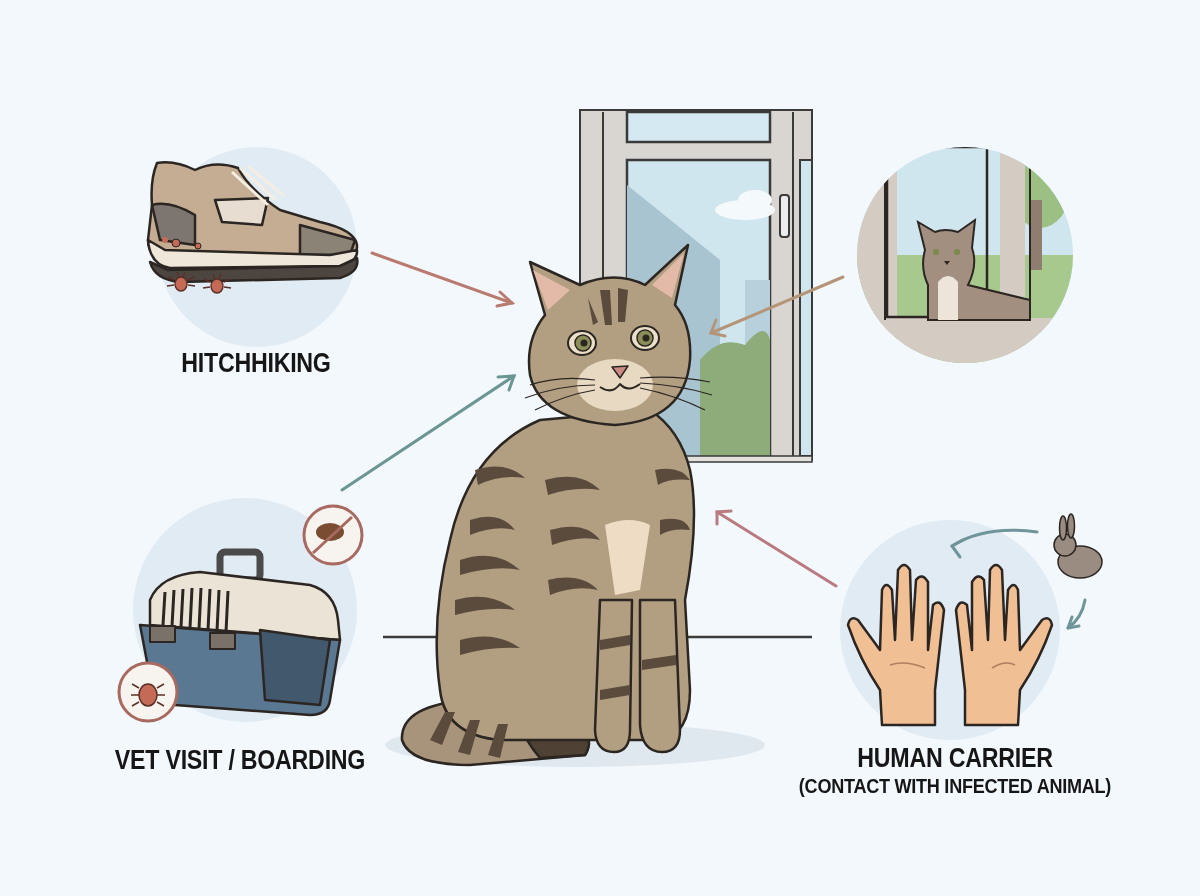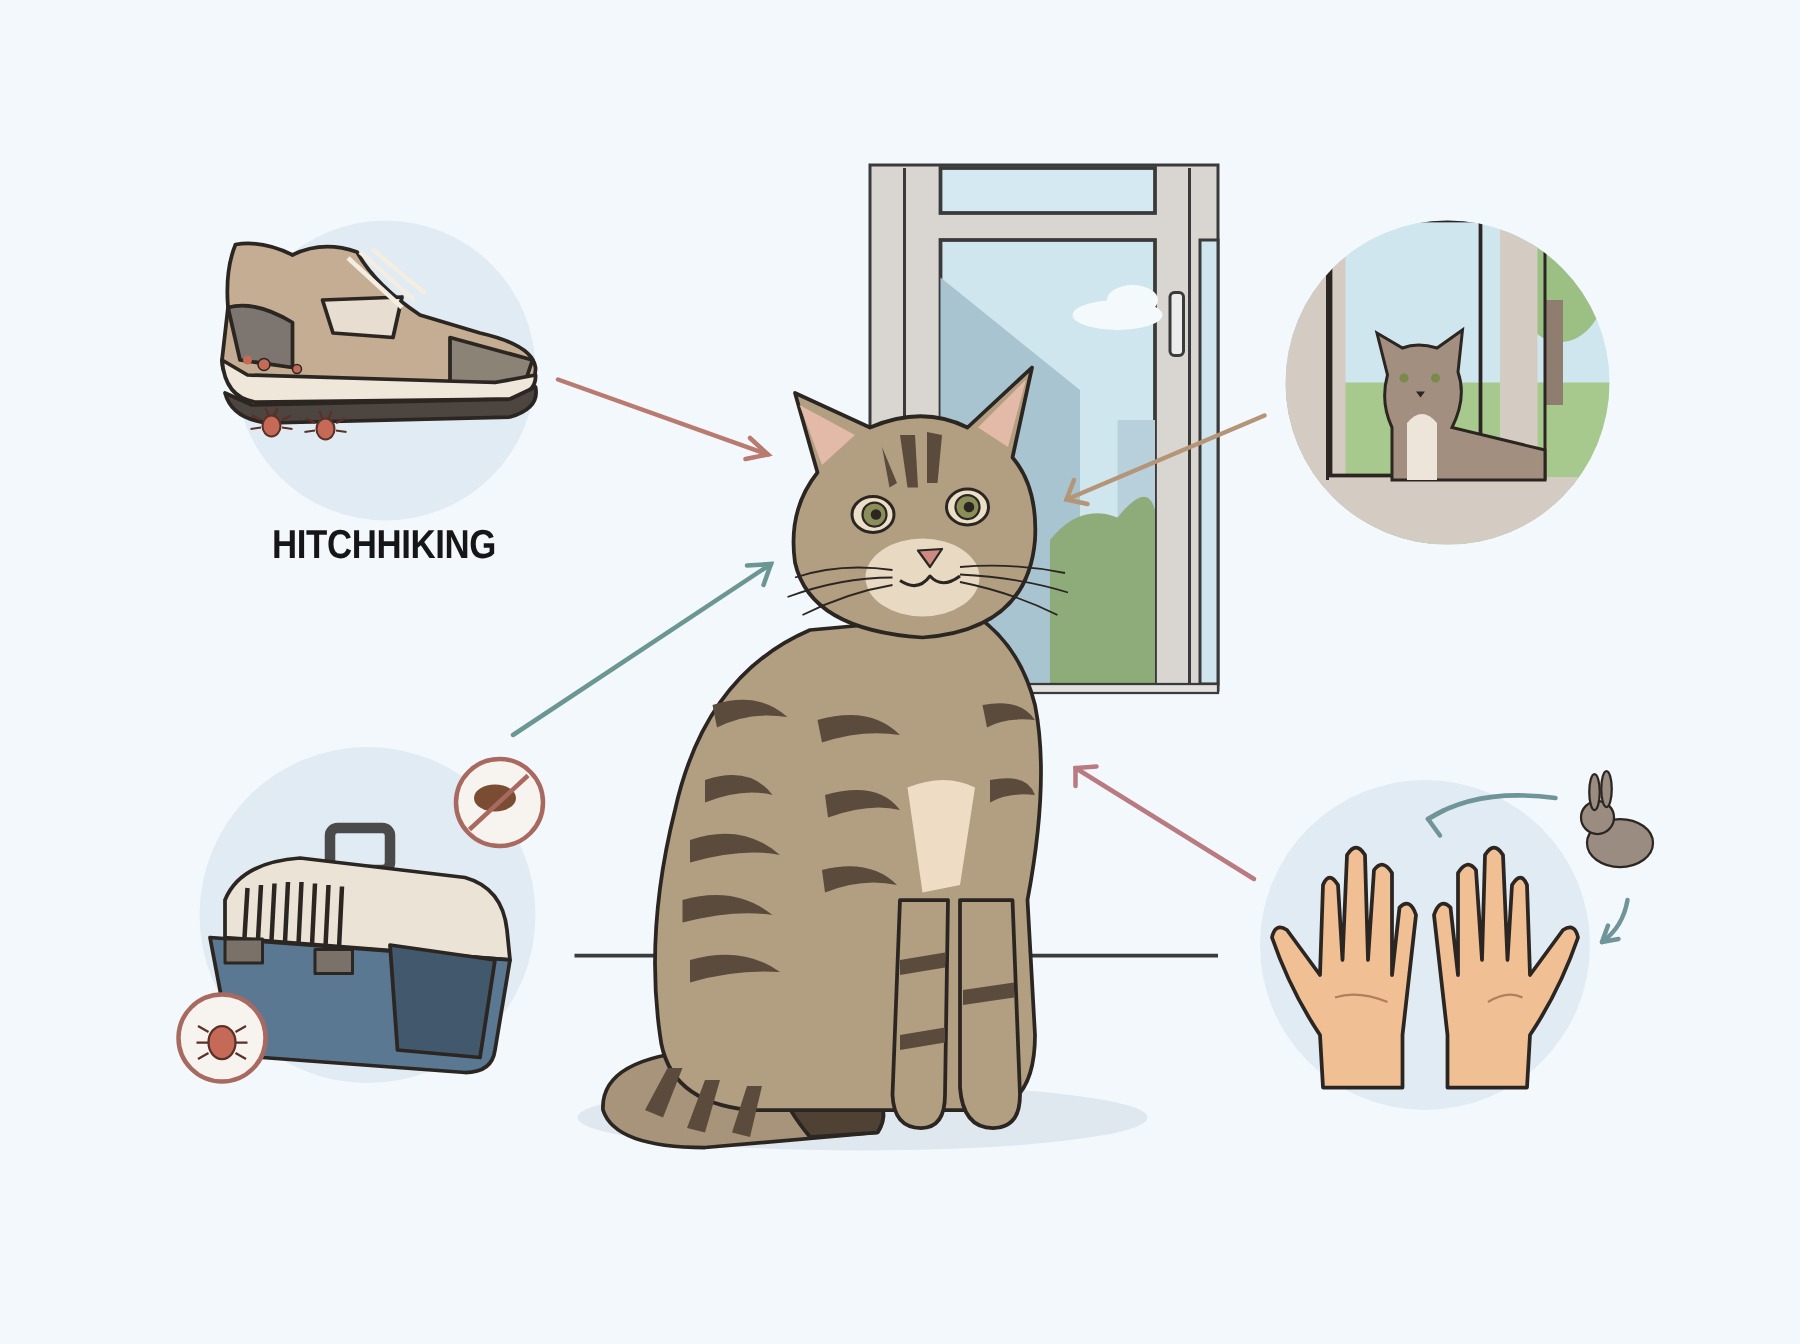--- a/index.html
+++ b/index.html
@@ -212,14 +212,21 @@
     <line x1="836" y1="586" x2="717" y2="512"></line>
     <path d="M717,524 L717,512 L731,511"></path>
   </g>
 </svg>
 
   <div class="label" style="left:120px;top:348px;width:272px;">
     <span class="title">HITCHHIKING</span>
   </div>
 
 
-
+  <div class="label" style="left:70px;top:745px;width:340px;">
+    <span class="title">VET VISIT / BOARDING</span>
+  </div>
+
+  <div class="label" style="left:770px;top:743px;width:370px;">
+    <span class="title">HUMAN CARRIER</span>
+    <span class="sub">(CONTACT WITH INFECTED ANIMAL)</span>
+  </div>
 </div>
 
 </body></html>

